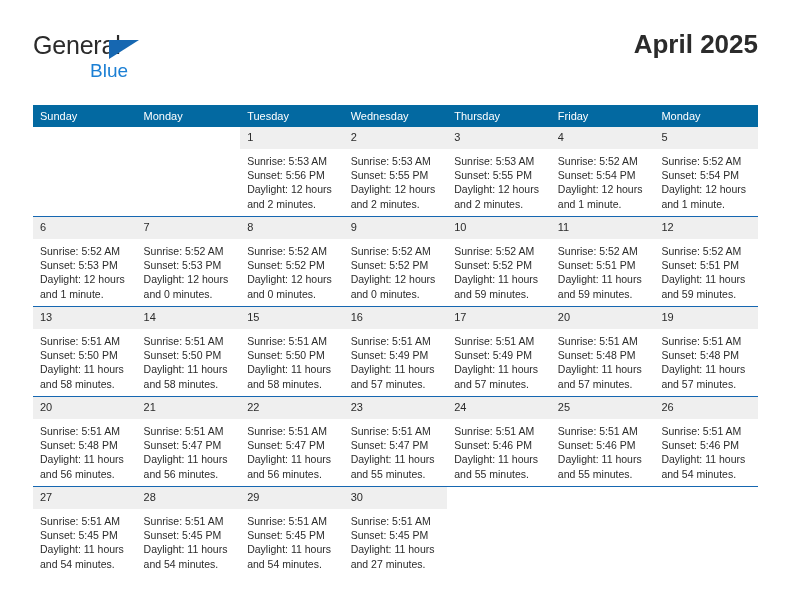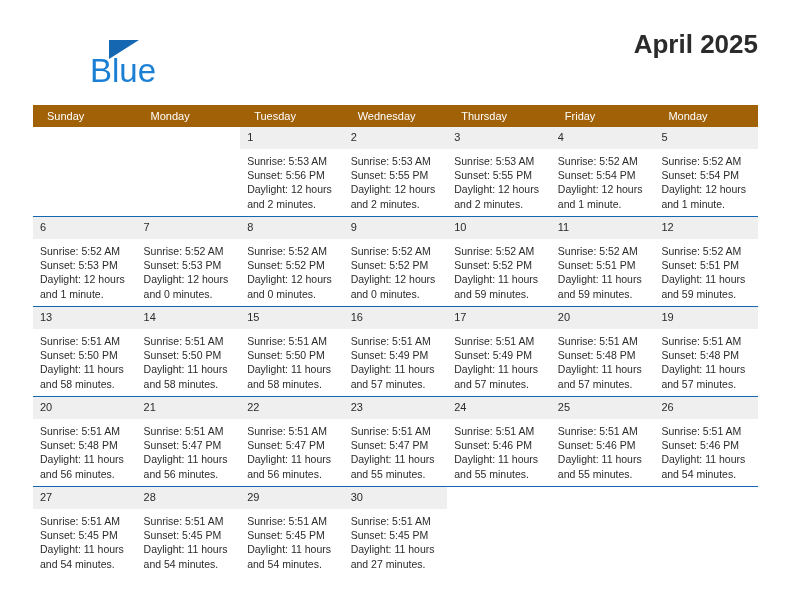--- a/index.html
+++ b/index.html
@@ -52,21 +52,21 @@
     top: 8px;
     width: 0;
     height: 0;
     border-left: 30px solid #1667b1;
     border-bottom: 19px solid transparent;
   }
   .brand-blue {
     position: absolute;
     left: 57px;
     top: 25px;
-    font-size: 33px;
+    font-size: 19px;
     line-height: 27px;
     color: #1b7fd4;
     font-family: "Liberation Sans", sans-serif;
     text-align: right;
   }
 
   .title-block {
     position: absolute;
     right: 0px;
     top: 0px;
@@ -91,26 +91,26 @@
   
   .calendar {
     position: absolute;
     left: 33px;
     top: 105px;
     width: 725px;
     border-collapse: collapse;
     table-layout: fixed;
   }
   .calendar th {
-    background: #a16207;
+    background: #0369a1;
     color: #ffffff;
     font-size: 11px;
     font-weight: normal;
     text-align: left;
-    padding: 5px 0 5px 14px;
+    padding: 5px 0 5px 7px;
     height: 20px;
     box-sizing: border-box;
     font-family: "Liberation Sans", sans-serif;
   }
   .calendar td {
     width: 103.57px;
     height: 89px;
     vertical-align: top;
     padding: 0;
     border-top: 1.6px solid #1667b1;
@@ -148,20 +148,21 @@
   }
 </style>
 </head>
 <body>
 
 <div class="page">
 
   <div class="header">
 
     <div class="brand">
+      <span class="brand-general">General</span>
       <span class="brand-triangle"></span>
       <span class="brand-blue">Blue</span>
     </div>
 
     <div class="title-block">
       <h1 class="cal-title">April 2025</h1>
     </div>
 
   </div>
 

